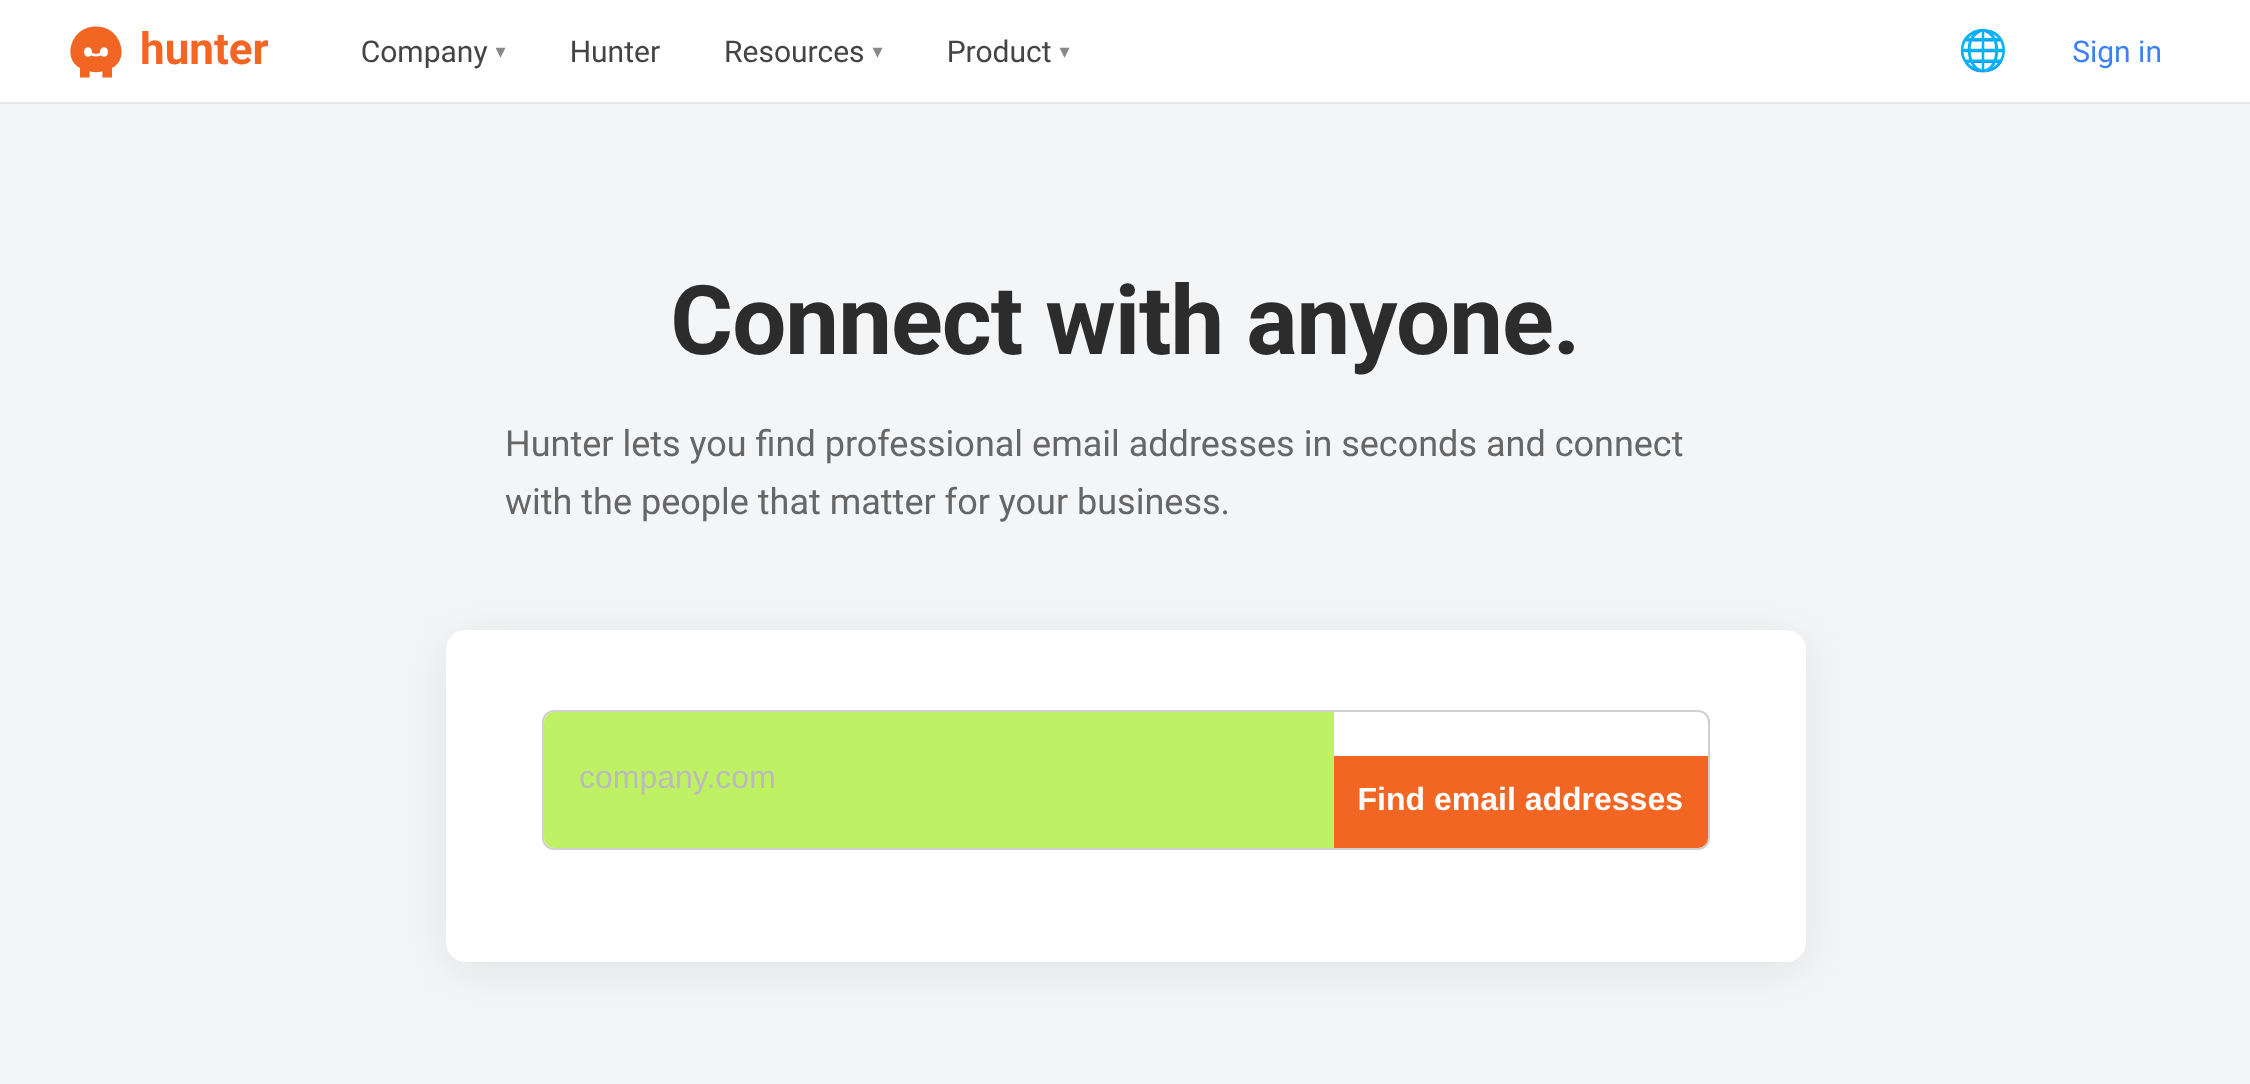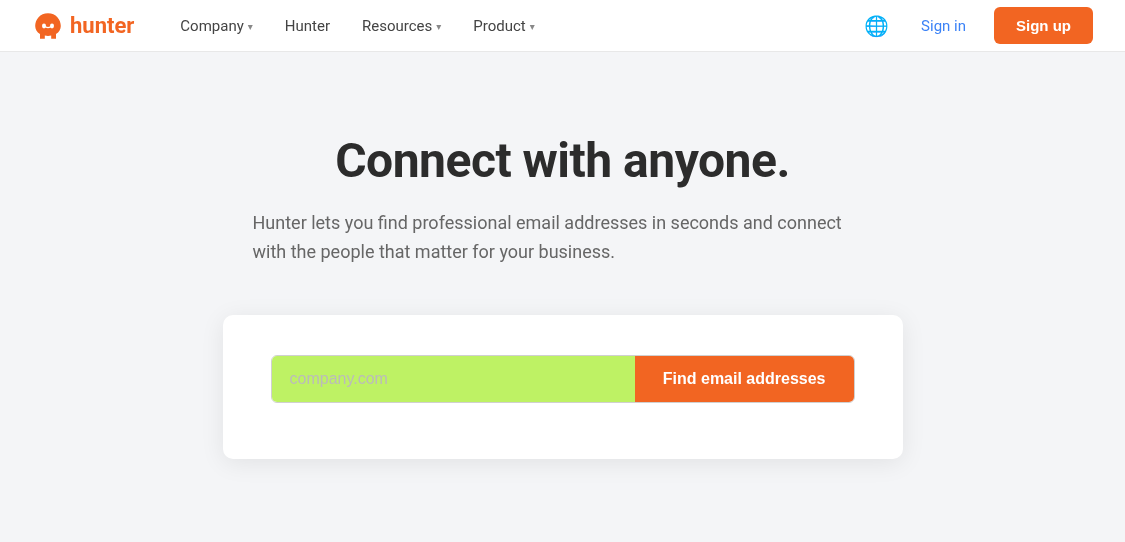--- a/index.html
+++ b/index.html
@@ -169,26 +169,27 @@
     }
 
     .search-input::placeholder {
       color: #bbb;
     }
 
     .search-btn {
       background-color: #f26522;
       color: #ffffff;
       border: none;
-      padding: 14px 28px;
+      padding: 14px 12px;
       font-size: 16px;
       font-weight: 600;
       cursor: pointer;
       white-space: nowrap;
       transition: background 0.15s;
+      margin-top: 22px;
     }
 
     .search-hint {
       font-size: 13.5px;
       color: #888;
     }
   </style>
 </head>
 <body>
 
@@ -219,21 +220,20 @@
       <span>Product</span>
       <span class="chevron">▾</span>
     </a>
   </div>
 
   <div class="nav-right">
     <button class="globe-btn" title="Language">
       <span>🌐</span>
     </button>
     <a class="signin-link">Sign in</a>
-    <button class="signup-btn">Sign up</button>
   </div>
 </nav>
 
 <section class="hero">
   <h1 class="hero-title">Connect with anyone.</h1>
   <p class="hero-subtitle">Hunter lets you find professional email addresses in seconds and connect with the people that matter for your business.</p>
 
   <div class="search-card">
     <div class="search-row">
       <input class="search-input" type="text" placeholder="company.com" style="">

